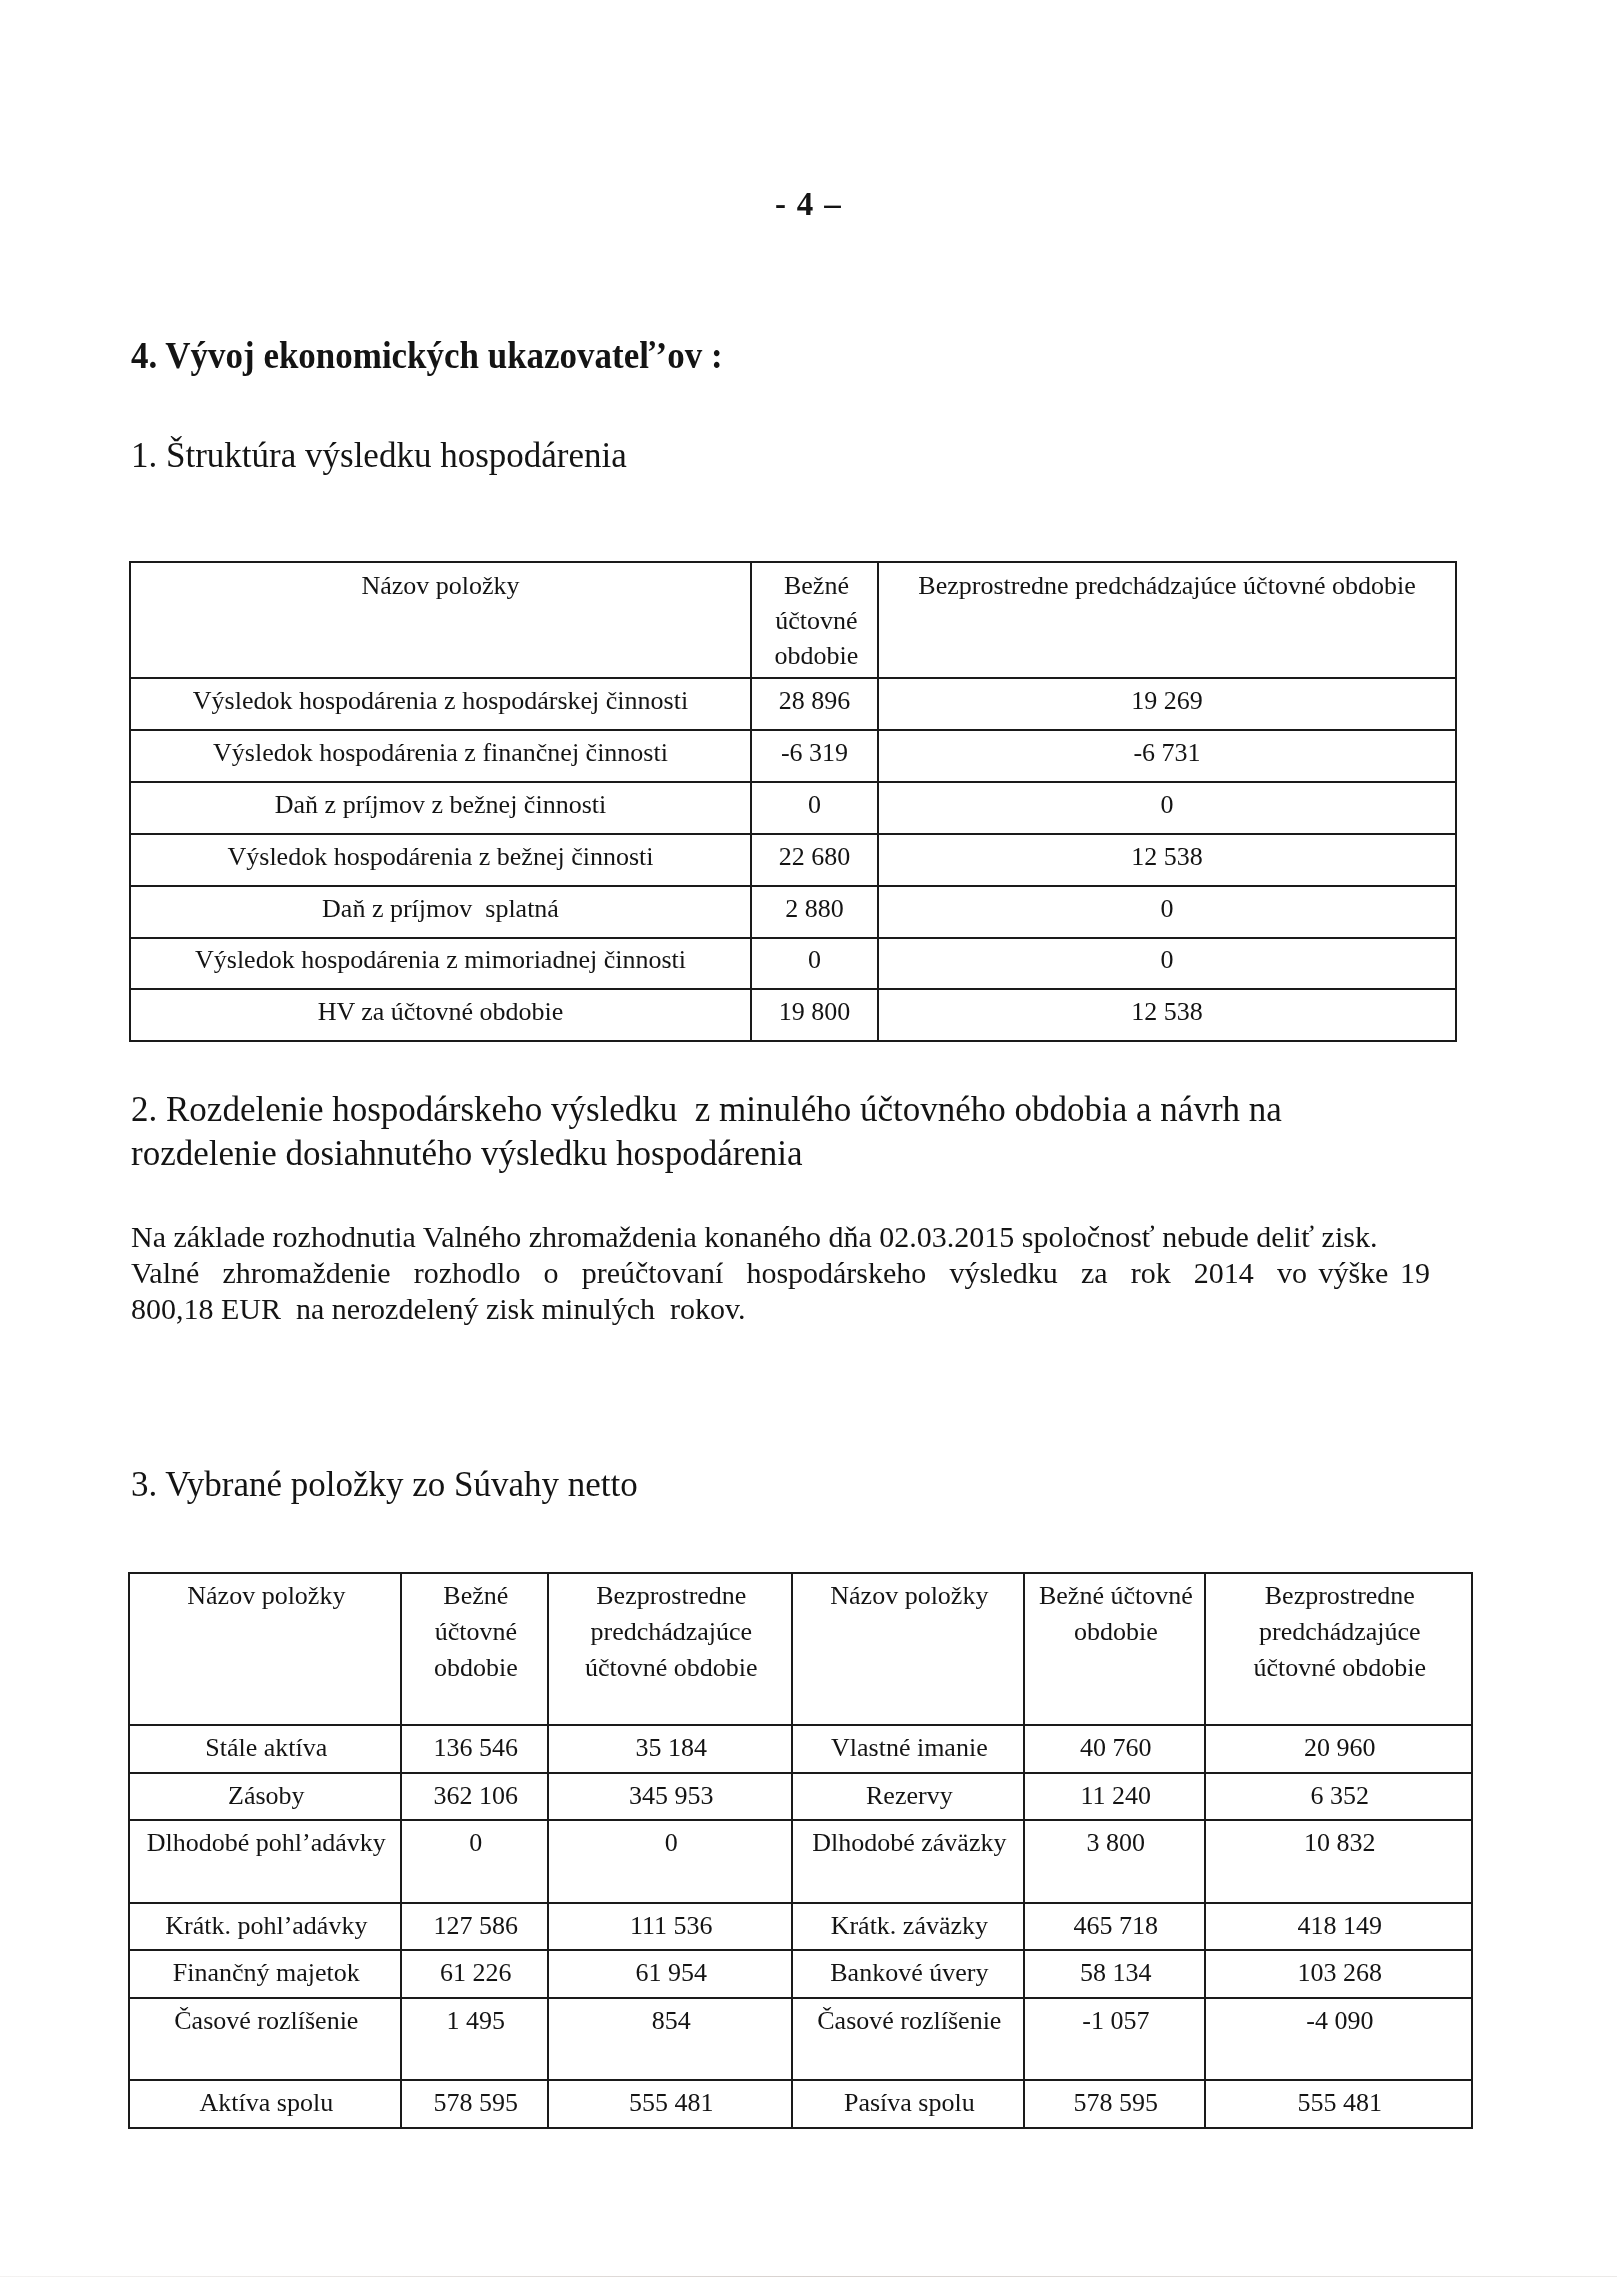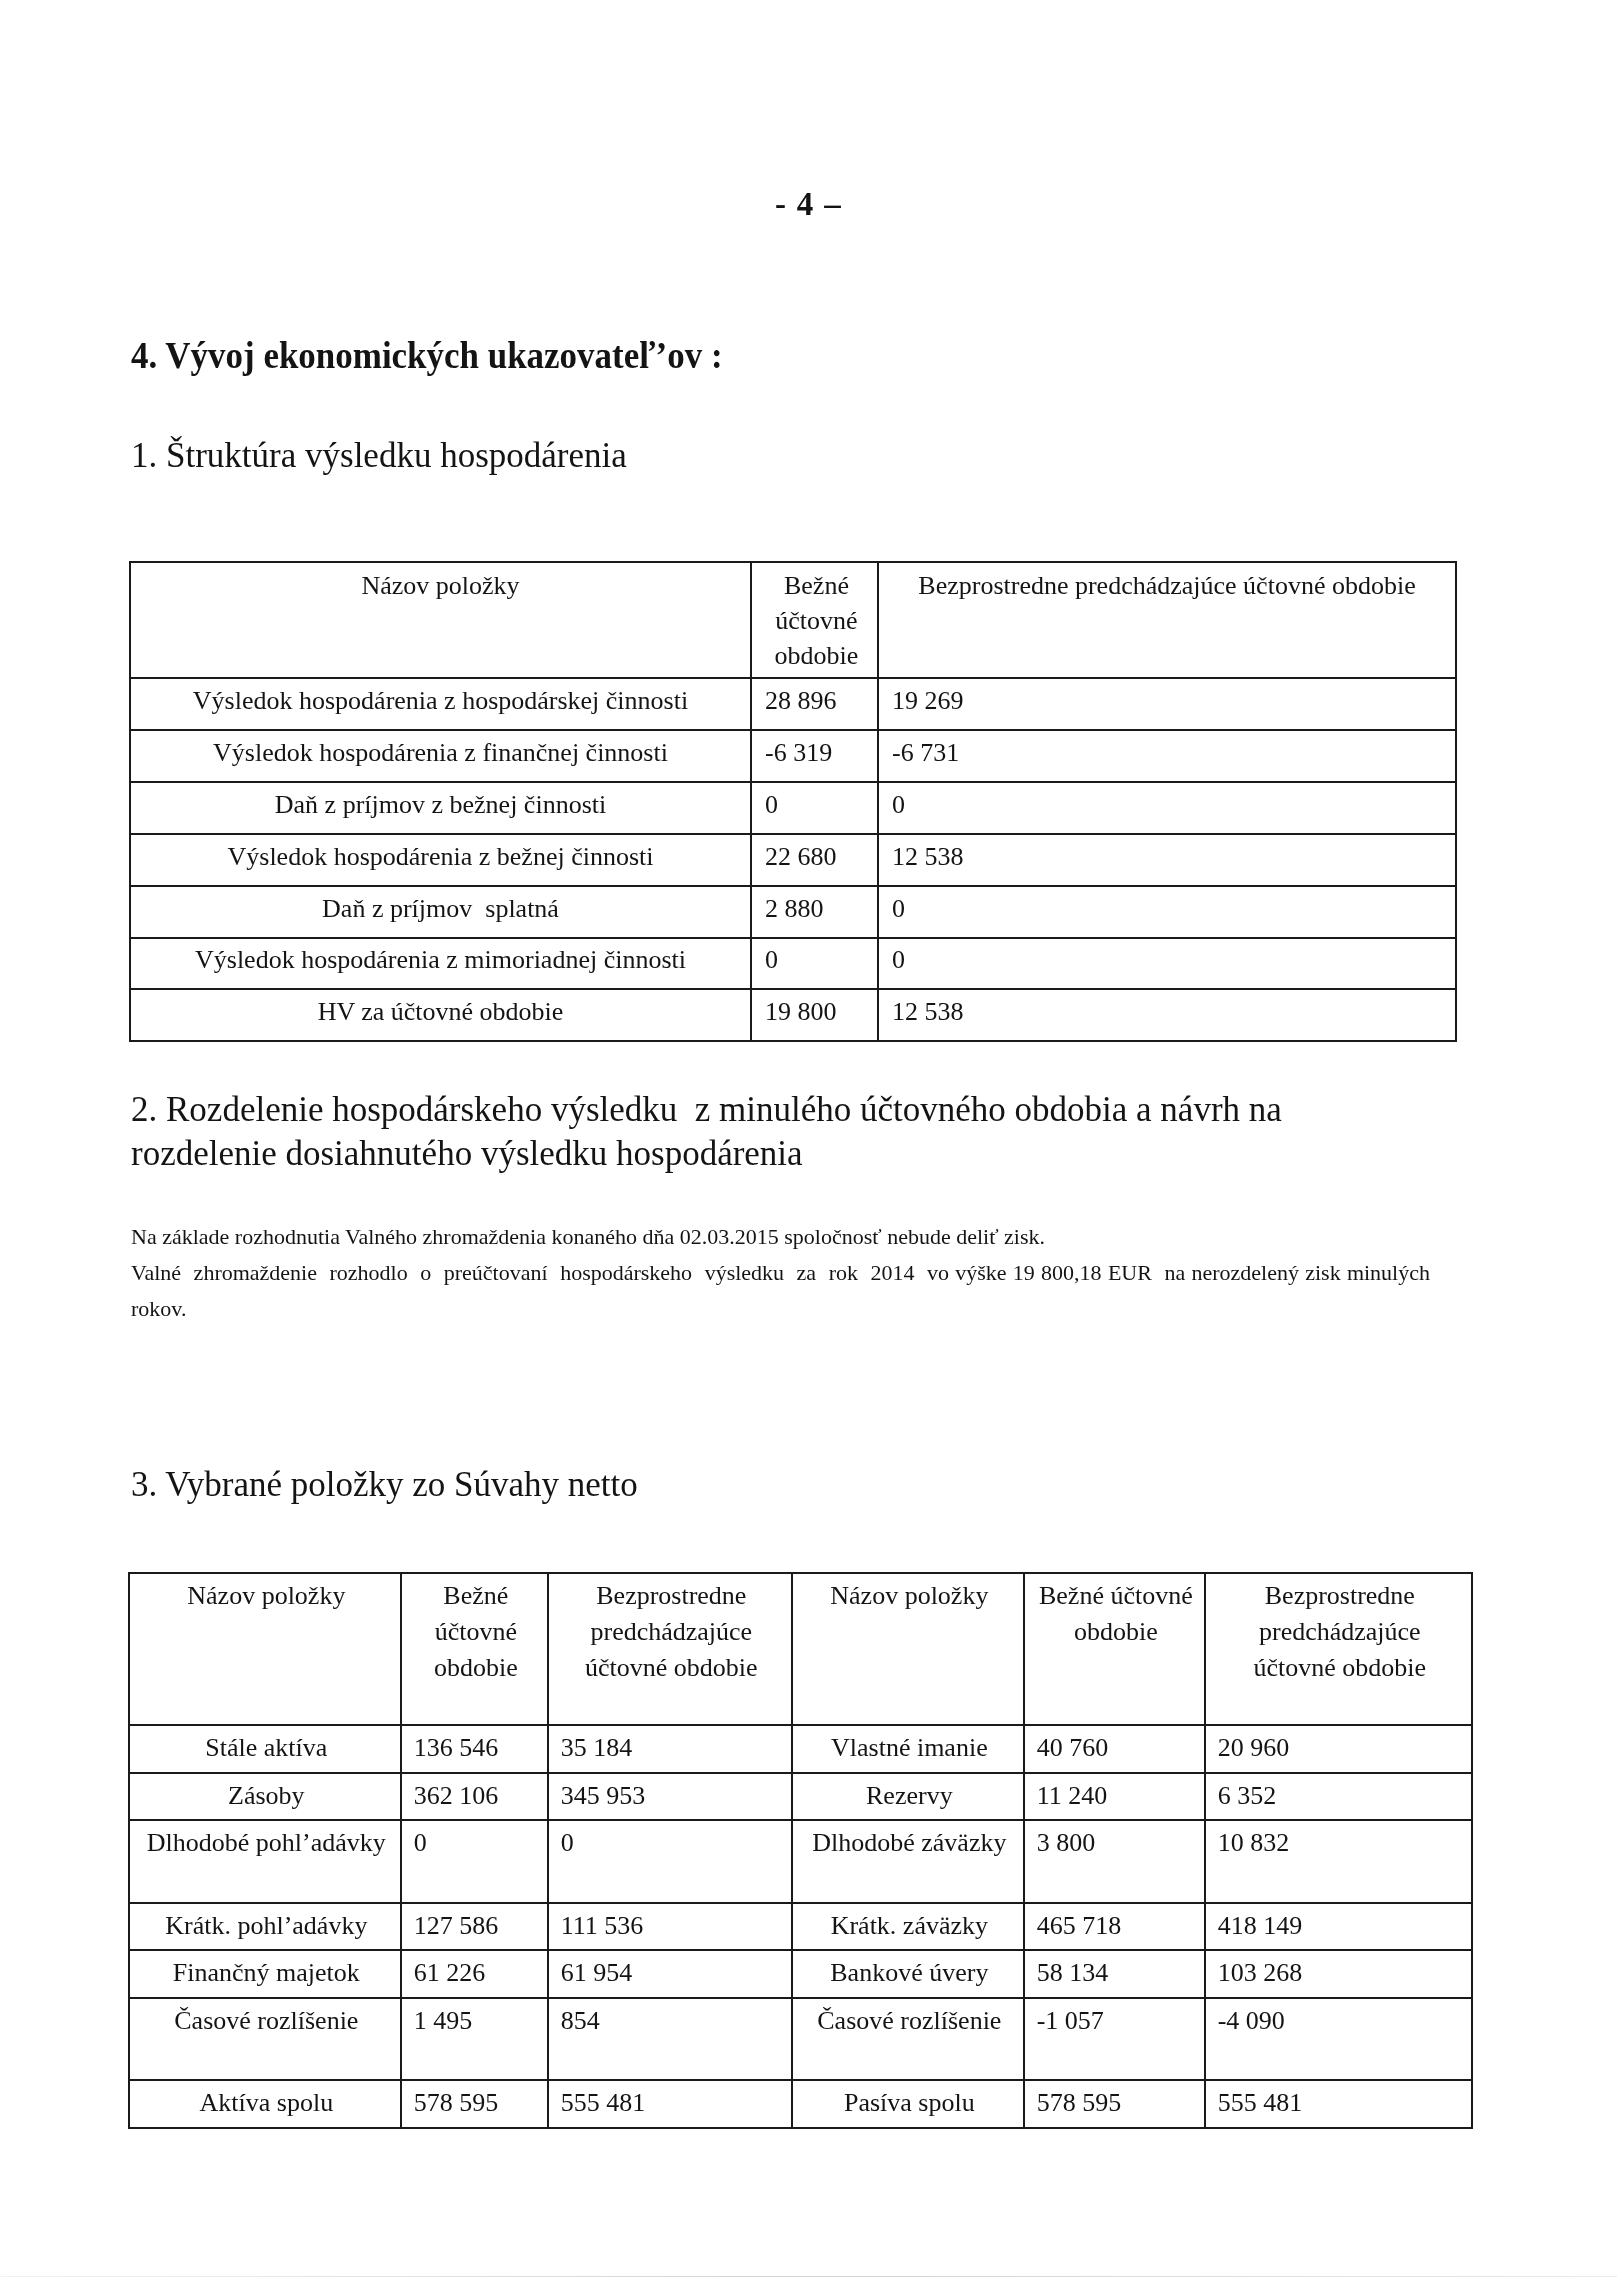--- a/index.html
+++ b/index.html
@@ -33,40 +33,40 @@
       transform-origin: left top;
     }
     .section-heading {
       font-size: 35px;
       line-height: 44px;
       white-space: nowrap;
     }
     .para {
       left: 131px;
       width: 1299px;
-      font-size: 22px;
+      font-size: 30px;
       line-height: 36px;
     }
     .para p { margin: 0; }
     .justify { text-align: justify; text-align-last: left; }
 
     table.doc {
       position: absolute;
       border-collapse: collapse;
       table-layout: fixed;
       font-size: 26px;
       line-height: 35px;
     }
     table.doc td {
       border: 2px solid #1a1a1a;
       vertical-align: top;
       padding: 5.2px 13px 3.9px 13px;
       overflow: hidden;
     }
-    table.doc td.num { text-align: left; margin-top: 16px; }
+    table.doc td.num { text-align: center; margin-top: 16px; }
     table.doc td.lbl { text-align: center; font-family: Liberation Serif, serif; }
 
     #t1 { left: 129px; top: 561px; width: 1326px; }
     #t1 tr.hdr td { height: 69px; }
     #t1 tr.row td { height: 35px; padding-top: 3.9px; padding-bottom: 11px; }
 
     #t2 { left: 128px; top: 1572px; width: 1343px; font-size: 26px; line-height: 36px; }
     #t2 td { padding: 3.9px 9px 2.6px 11.7px; }
     #t2 tr.hdr td { height: 144px; }
     #t2 tr.row td { height: 39px; }

